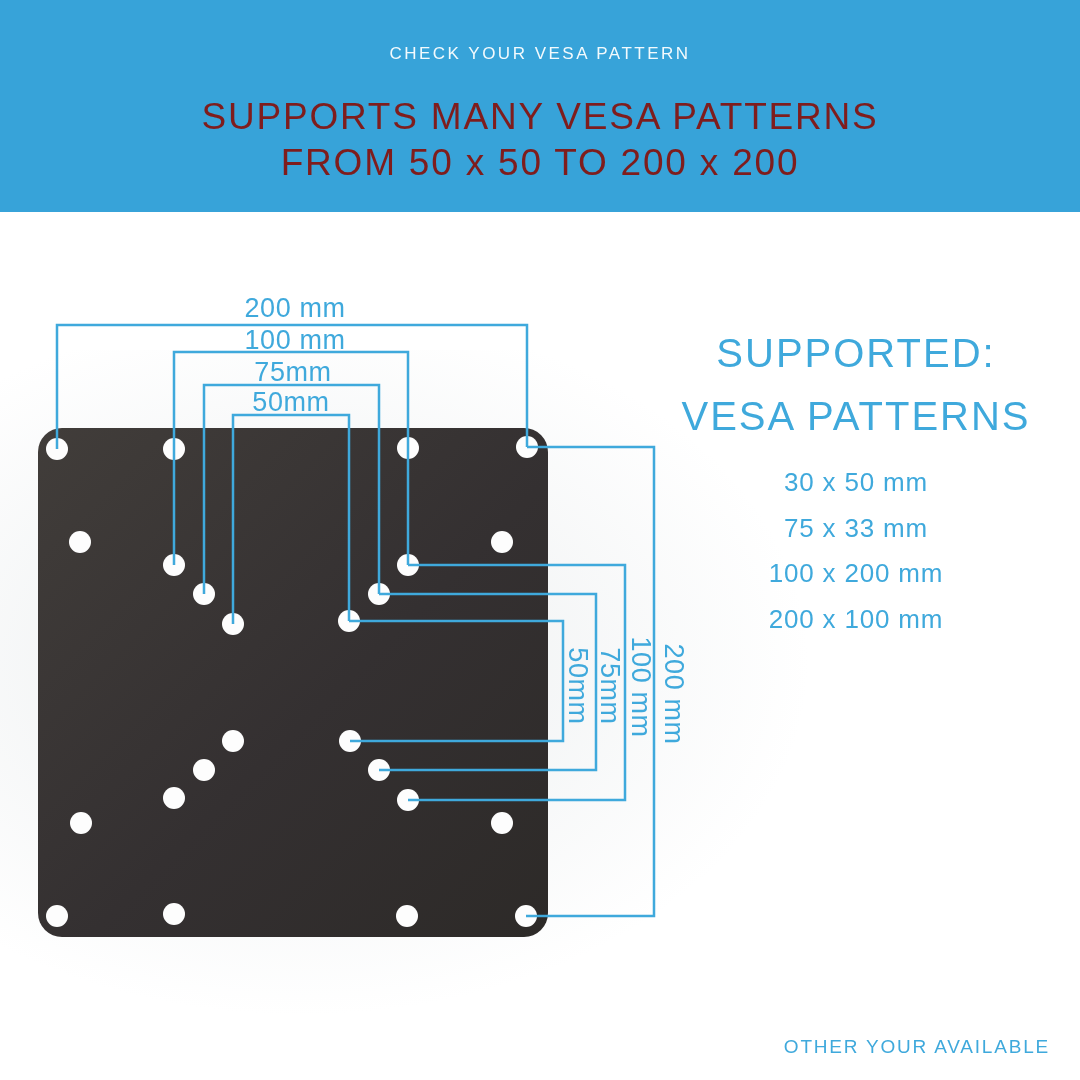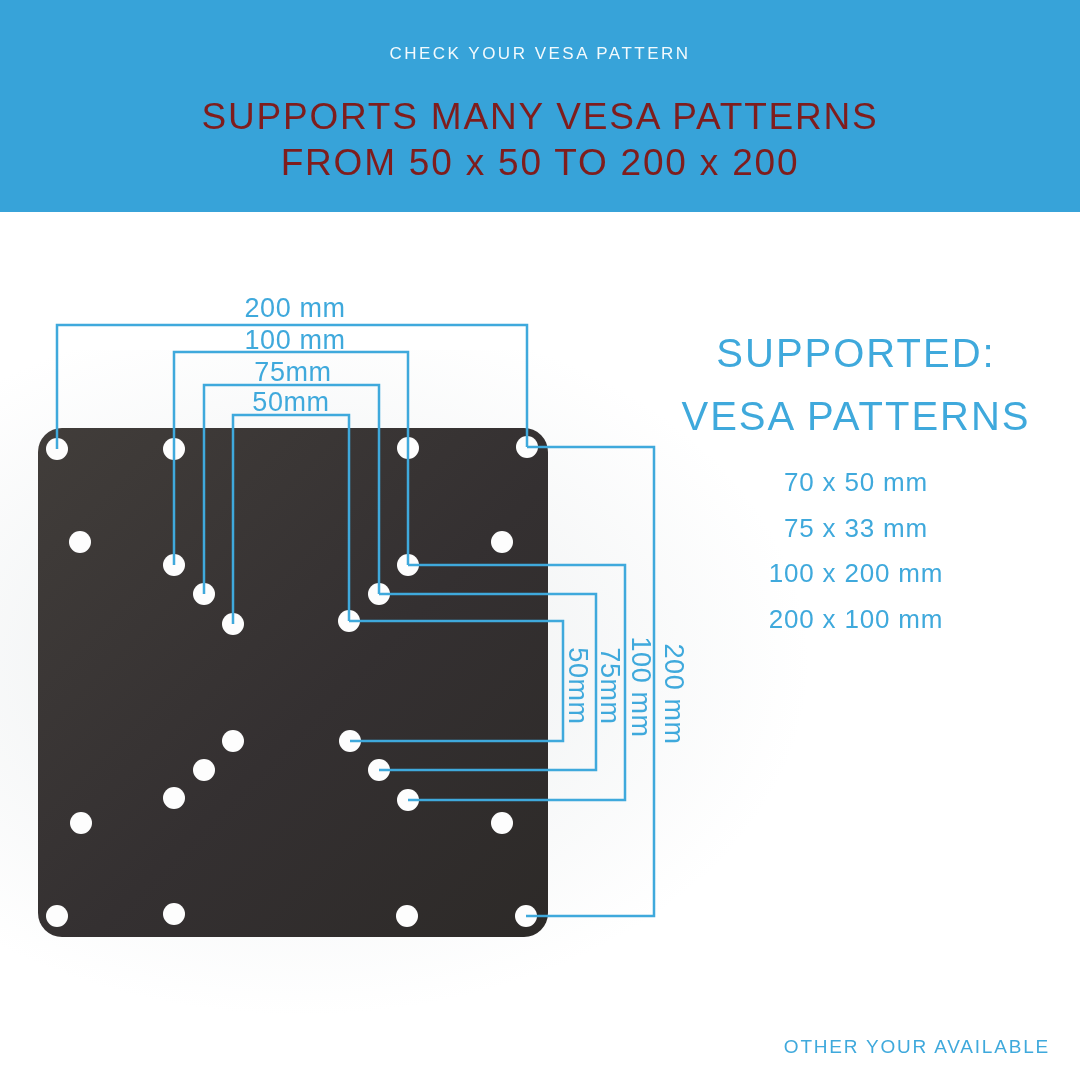--- a/index.html
+++ b/index.html
@@ -127,21 +127,21 @@
   <div class="dim-label-v" style="left:609px;top:686px">75mm</div>
   <div class="dim-label-v" style="left:640px;top:687px">100 mm</div>
   <div class="dim-label-v" style="left:673px;top:694px">200 mm</div>
 
   <div class="side-panel">
     <div class="side-title">
       <div>SUPPORTED:</div>
       <div>VESA PATTERNS</div>
     </div>
     <div class="side-list">
-      <div>70 x 50 mm</div>
+      <div>30 x 50 mm</div>
       <div>75 x 33 mm</div>
       <div>100 x 200 mm</div>
       <div>200 x 100 mm</div>
     </div>
   </div>
 
   <div class="footer-note">OTHER YOUR AVAILABLE</div>
 
 </div>
 

